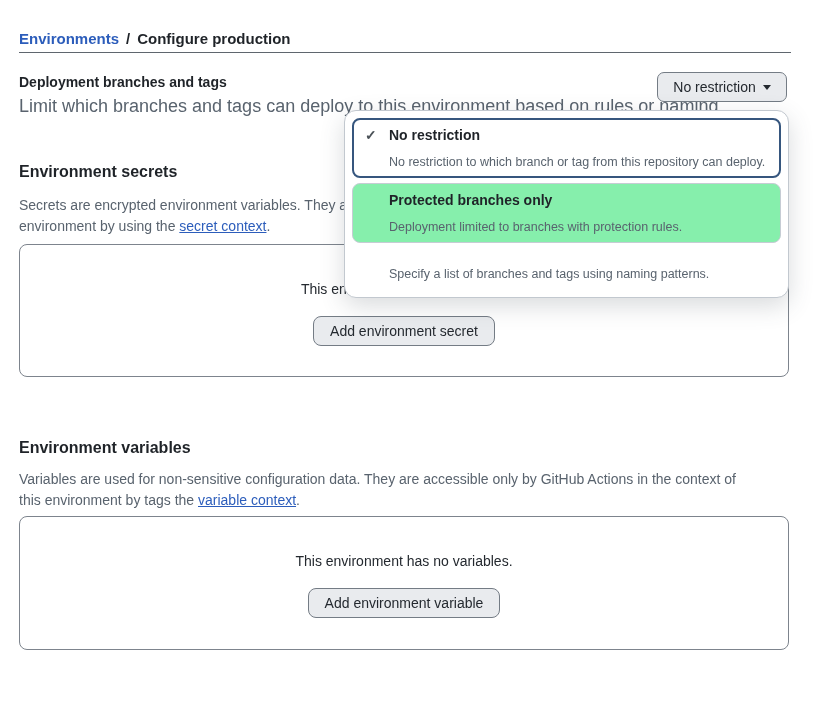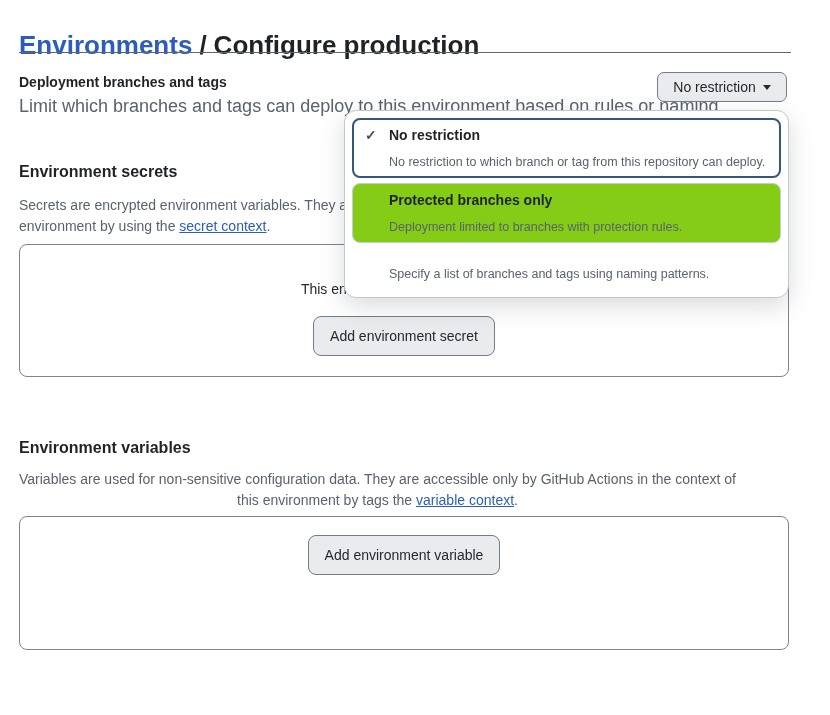--- a/index.html
+++ b/index.html
@@ -6,21 +6,21 @@
   body{
     width:830px;height:715px;position:relative;overflow:hidden;
     background:#ffffff;color:#1f2328;
     font-family:"Liberation Sans", sans-serif;
     -webkit-font-smoothing:antialiased;
   }
   .abs{position:absolute;}
   a{text-decoration:underline;cursor:pointer;}
 
   
-  .page-title{left:19px;top:15px;font-size:26px;font-weight:600;line-height:27px;white-space:nowrap;}
+  .page-title{left:19px;top:15px;font-size:15px;font-weight:600;line-height:27px;white-space:nowrap;}
   .page-title .crumb{color:#2c5dbb;text-decoration:none;}
   .page-title .sep{color:#1f2328;margin:0 7px;}
   .header-rule{left:19px;top:52px;width:772px;height:1px;background:#5f666e;}
 
   
   .dep-heading{left:19px;top:73px;font-size:14px;font-weight:700;line-height:18px;}
   .dep-desc{left:19px;top:96px;font-size:18px;color:#59636e;line-height:21px;white-space:nowrap;}
 
   .select-btn{
     left:657px;top:72px;width:130px;height:30px;box-sizing:border-box;
@@ -36,44 +36,44 @@
     background:#ffffff;border:1px solid #c2c8cf;border-radius:12px;
     padding:7px;box-shadow:0 8px 24px rgba(66,74,83,0.2);
   }
   .opt{position:relative;box-sizing:border-box;border:1px solid transparent;border-radius:8px;
        padding:7px 12px 7px 36px;margin-bottom:5px;cursor:pointer;}
   .opt:last-child{margin-bottom:0;}
   .opt .check{position:absolute;left:11px;top:7px;font-size:14px;font-weight:600;color:#4b5258;}
   .opt .opt-title{font-size:14px;font-weight:700;line-height:18px;color:#1f2328;}
   .opt .opt-desc{font-size:12.5px;line-height:16px;color:#59636e;margin-top:10px;}
   .opt.selected{border:2px solid #36567e;padding:6px 11px 6px 35px;}
-  .opt.hovered{background:#84cc16;border-color:#c6ccd4;}
+  .opt.hovered{background:#86efac;border-color:#c6ccd4;}
 
   
   .sec-heading{font-size:16px;font-weight:700;line-height:20px;left:19px;}
   .sec-desc{left:19px;font-size:14px;color:#59636e;line-height:21px;white-space:nowrap;}
   .sec-desc a{color:#2c5dbb;}
 
   .empty-box{
     left:19px;width:770px;box-sizing:border-box;background:#fff;
     border:1px solid #7d848d;border-radius:8px;text-align:center;
   }
   .empty-text{margin-top:36px;font-size:14px;color:#24292f;line-height:17px;}
   .add-btn{
-    display:inline-block;margin-top:18px;height:40px;box-sizing:border-box;
+    display:inline-block;margin-top:18px;height:30px;box-sizing:border-box;
     padding:0 16px;line-height:28px;font-size:14px;font-weight:500;color:#24292f;
     background:#e9ebee;border:1px solid #747c85;border-radius:8px;cursor:pointer;
   }
 
   .secrets-heading{top:162px;}
   .secrets-desc{top:195px;}
   .secrets-box{top:244px;height:133px;}
 
   .vars-heading{top:438px;}
-  .vars-desc{top:469px;text-align:center;}
+  .vars-desc{top:469px;}
   .vars-box{top:516px;height:134px;}
 </style>
 </head>
 <body>
 
 <h1 class="abs page-title">
   <a class="crumb">Environments</a><span class="sep">/</span><span>Configure production</span>
 </h1>
 <div class="abs header-rule"></div>
 
@@ -96,20 +96,21 @@
   <div class="empty-text">This environment has no secrets.</div>
   <button class="add-btn">Add environment secret</button>
 </div>
 
 <div class="abs sec-heading vars-heading">Environment variables</div>
 <div class="abs sec-desc vars-desc">
   <div>Variables are used for non-sensitive configuration data. They are accessible only by GitHub Actions in the context of</div>
   <div><span>this environment by tags the </span><a>variable context</a><span>.</span></div>
 </div>
 <div class="abs empty-box vars-box">
+  <div class="empty-text">This environment has no variables.</div>
   <button class="add-btn">Add environment variable</button>
 </div>
 
 <div class="abs panel">
   <div class="opt selected">
     <span class="check">✓</span>
     <div class="opt-title">No restriction</div>
     <div class="opt-desc">No restriction to which branch or tag from this repository can deploy.</div>
   </div>
   <div class="opt hovered">

